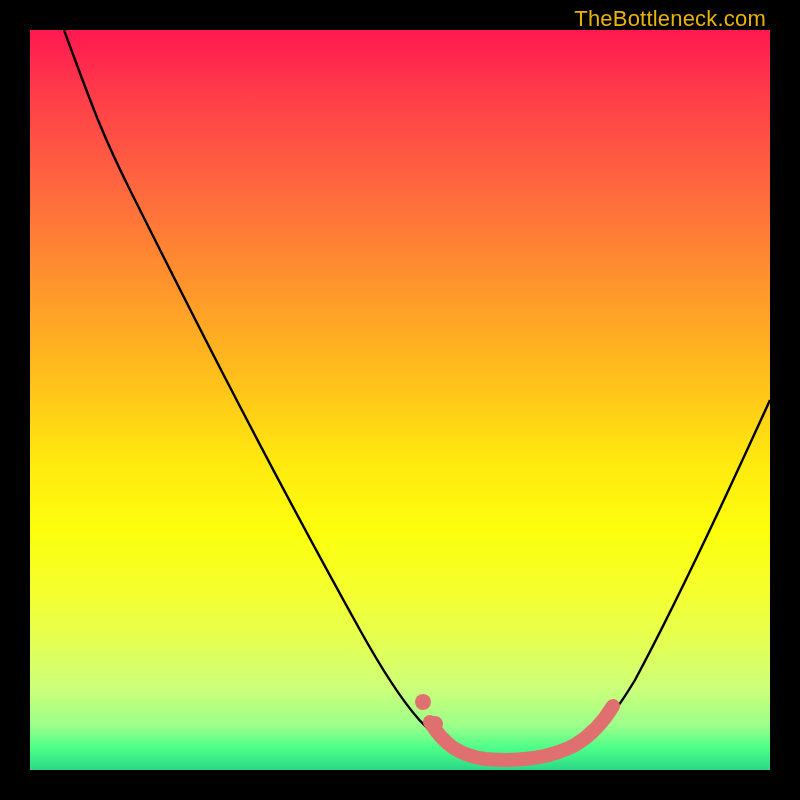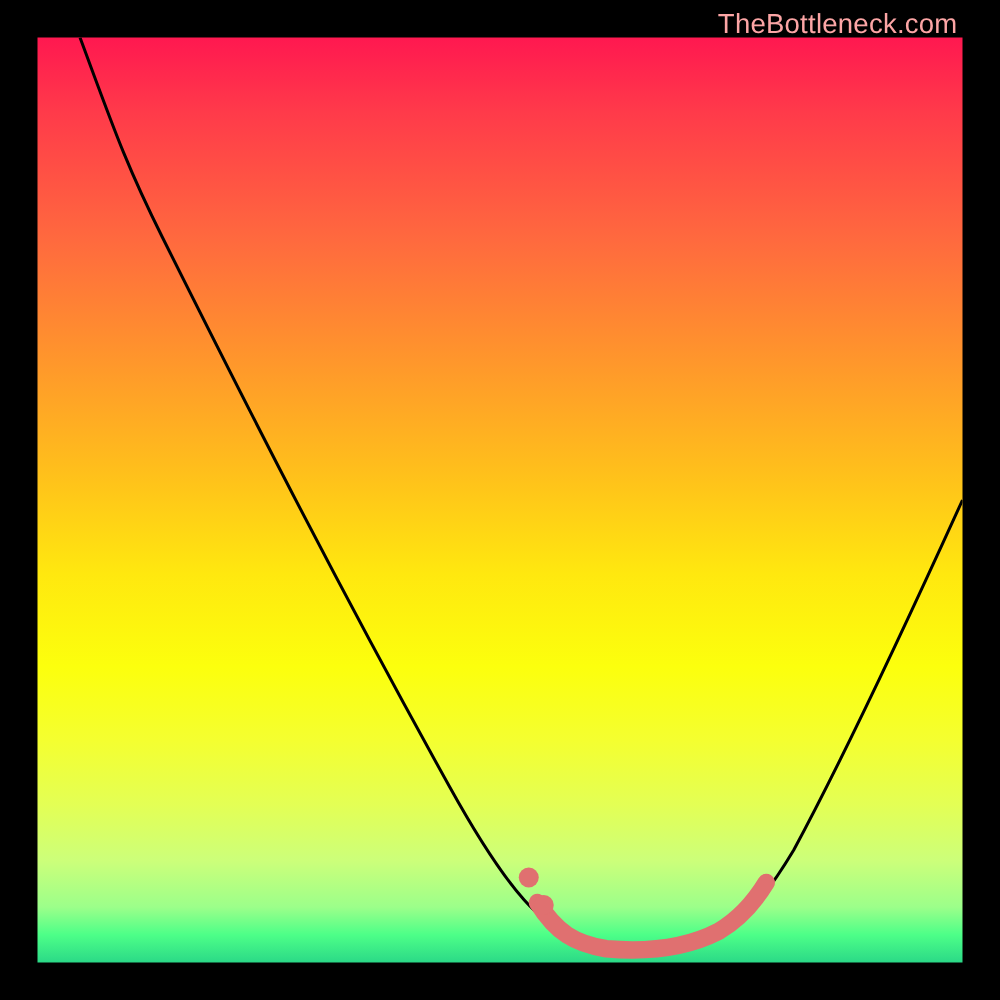--- a/index.html
+++ b/index.html
@@ -35,21 +35,21 @@
       #ccff7a 89%,
       #9cff8a 94%,
       #4dff88 97%,
       #2bd987 100%);
     overflow: hidden;
   }
   .watermark {
     position: absolute;
     top: 6px;
     right: 34px;
-    color: #fca5a5;
+    color: #eab308;
     font-size: 22px;
     font-weight: 500;
     letter-spacing: 0.2px;
     user-select: none;
   }
   svg.curve {
     position: absolute;
     left: 0;
     top: 0;
     width: 740px;

